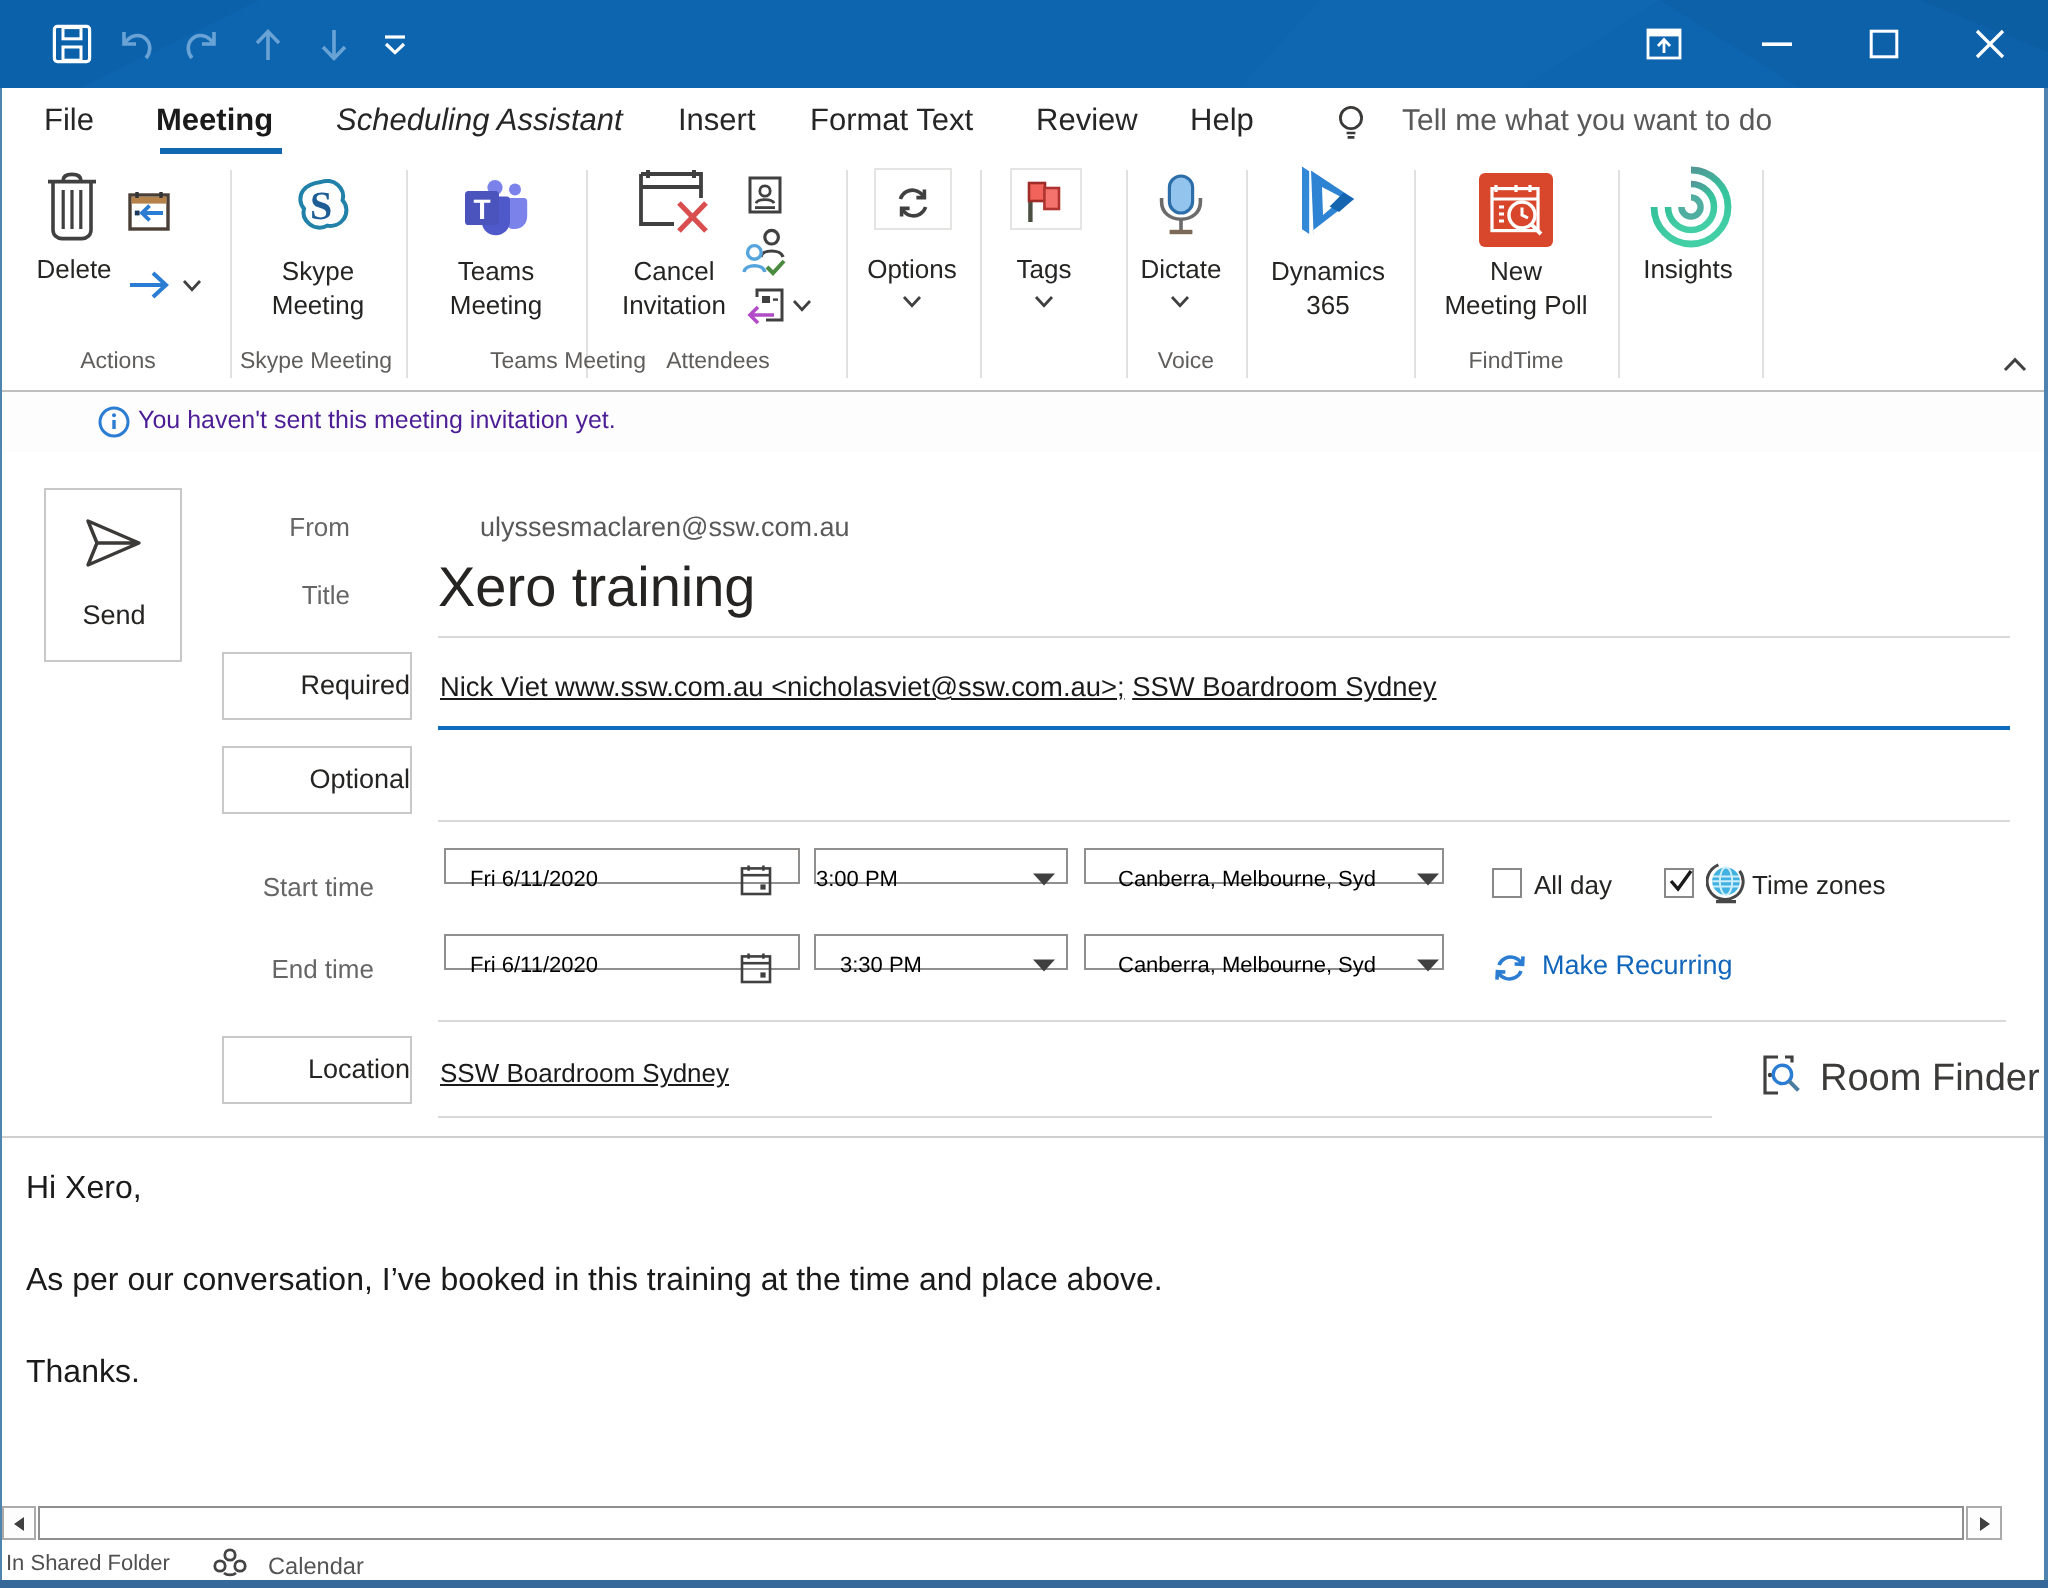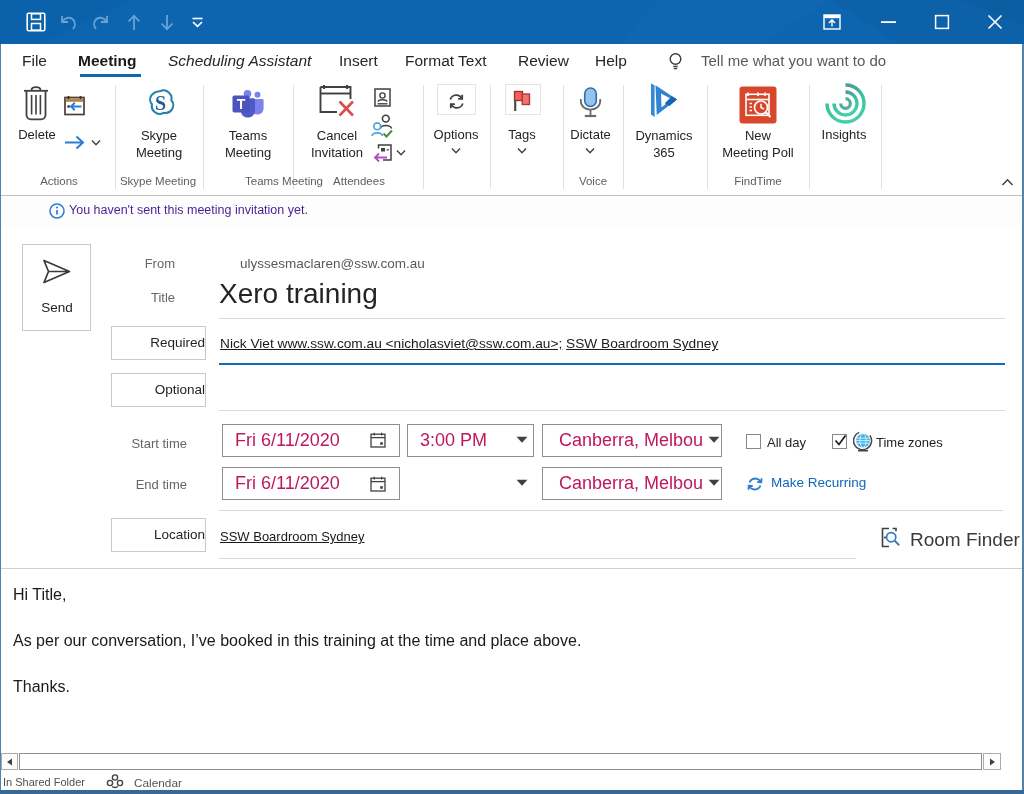--- a/index.html
+++ b/index.html
@@ -28,21 +28,21 @@
 #infobar { position:absolute; left:1px; top:195px; width:1022px; height:31px; background:#fdfdfd;
   border-top:1px solid #bfbfbf; }
 #infobar span { position:absolute; left:68px; top:7px; font-size:12.5px; color:#4c1d95; }
 
 
 #form { position:absolute; left:1px; top:226px; width:1021px; height:343px; background:#fff; }
 .fbtn { position:absolute; background:#fff; border:1px solid #c8c8c8; text-align:right;
   font-size:13.5px; color:#252423; }
 .flabel { position:absolute; font-size:13px; color:#666666; text-align:right; }
 .hline { position:absolute; height:1px; background:#d9d9d9; }
-.ibox { position:absolute; background:#fff; border:1px solid #918f8d; font-size:18px; color:#be185d; height:33px; line-height:31px; }
+.ibox { position:absolute; background:#fff; border:1px solid #918f8d; font-size:11px; color:#000000; height:18px; line-height:31px; }
 .link { text-decoration:underline; color:#1a1a1a; }
 .cb { position:absolute; width:15px; height:15px; border:1px solid #8a8886; background:#fff; }
 
 
 #mailbody { position:absolute; left:1px; top:569px; width:1021px; height:184px; background:#fff;
   font-size:16px; color:#1a1a1a; }
 #mailbody p { position:absolute; left:12px; }
 
 
 #hscroll { position:absolute; left:1px; top:753px; width:1001px; height:18px; background:#ffffff; }
@@ -327,21 +327,21 @@
   <div class="hline" style="left:218px;top:184px;width:786px;"></div>
 
   <div class="flabel" style="left:100px;top:210px;width:86px;">Start time</div>
   <div class="ibox" style="left:221px;top:198px;width:178px;padding-left:12px;">Fri 6/11/2020</div>
   <svg class="abs" style="left:369px;top:206px;" width="16" height="16" viewBox="0 0 16 16">
     <rect x="1" y="2.2" width="14" height="12.8" fill="none" stroke="#404040" stroke-width="1.3"></rect>
     <path d="M1 5.6 L15 5.6" stroke="#404040" stroke-width="1.3"></path>
     <path d="M4.3 0.8 L4.3 3.4 M11.7 0.8 L11.7 3.4" stroke="#404040" stroke-width="1.3"></path>
     <rect x="10.2" y="10.2" width="2.6" height="2.6" fill="#404040"></rect>
   </svg>
-  <div class="ibox" style="left:406px;top:198px;width:127px;padding-left:12px;">3:00 PM</div>
+  <div class="ibox" style="left:406px;top:198px;width:127px;">3:00 PM</div>
   <svg class="abs" style="left:515px;top:210px;" width="12" height="8" viewBox="0 0 12 8">
         <path d="M0.5 0.8 L6 6.8 L11.5 0.8" fill="#404040"></path>
       </svg>
   <div class="ibox" style="left:541px;top:198px;width:180px;padding-left:15px;">&nbsp;<span style="position:absolute;left:16px;top:0;width:143px;overflow:hidden;display:block;white-space:nowrap;">Canberra, Melbourne, Syd</span></div>
   <svg class="abs" style="left:707px;top:210px;" width="12" height="8" viewBox="0 0 12 8">
         <path d="M0.5 0.8 L6 6.8 L11.5 0.8" fill="#404040"></path>
       </svg>
   <div class="cb" style="left:745px;top:208px;"></div>
   <div class="abs" style="left:766px;top:209px;font-size:13px;color:#252423;">All day</div>
   <div class="cb" style="left:831px;top:208px;"></div>
@@ -358,20 +358,21 @@
   <div class="abs" style="left:875px;top:209px;font-size:13px;color:#252423;">Time zones</div>
 
   <div class="flabel" style="left:100px;top:251px;width:86px;">End time</div>
   <div class="ibox" style="left:221px;top:241px;width:178px;padding-left:12px;">Fri 6/11/2020</div>
   <svg class="abs" style="left:369px;top:250px;" width="16" height="16" viewBox="0 0 16 16">
     <rect x="1" y="2.2" width="14" height="12.8" fill="none" stroke="#404040" stroke-width="1.3"></rect>
     <path d="M1 5.6 L15 5.6" stroke="#404040" stroke-width="1.3"></path>
     <path d="M4.3 0.8 L4.3 3.4 M11.7 0.8 L11.7 3.4" stroke="#404040" stroke-width="1.3"></path>
     <rect x="10.2" y="10.2" width="2.6" height="2.6" fill="#404040"></rect>
   </svg>
+  <div class="ibox" style="left:406px;top:241px;width:127px;padding-left:12px;">3:30 PM</div>
   <svg class="abs" style="left:515px;top:253px;" width="12" height="8" viewBox="0 0 12 8">
         <path d="M0.5 0.8 L6 6.8 L11.5 0.8" fill="#404040"></path>
       </svg>
   <div class="ibox" style="left:541px;top:241px;width:180px;padding-left:15px;">&nbsp;<span style="position:absolute;left:16px;top:0;width:143px;overflow:hidden;display:block;white-space:nowrap;">Canberra, Melbourne, Syd</span></div>
   <svg class="abs" style="left:707px;top:253px;" width="12" height="8" viewBox="0 0 12 8">
         <path d="M0.5 0.8 L6 6.8 L11.5 0.8" fill="#404040"></path>
       </svg>
   <svg class="abs" style="left:745px;top:250px;" width="18" height="16" viewBox="0 0 18 16">
     <path d="M3.5 6.5 C4.5 3.5 8 1.8 11.2 2.8 C12.8 3.3 14 4.3 14.8 5.6" fill="none" stroke="#2b7cd3" stroke-width="1.8"></path>
     <path d="M15.5 2.2 L15.3 6.2 L11.3 6" fill="none" stroke="#2b7cd3" stroke-width="1.8"></path>
@@ -390,21 +391,21 @@
     <circle cx="10.2" cy="10.2" r="4.6" fill="none" stroke="#2b7cd3" stroke-width="1.7"></circle>
     <path d="M13.6 13.6 L18.2 18.2" stroke="#4a7c9e" stroke-width="2"></path>
   </svg>
   <div class="abs" style="left:909px;top:303px;font-size:19px;color:#3b3a39;">Room Finder</div>
   <div class="hline" style="left:218px;top:332px;width:637px;"></div>
 
   <div class="hline" style="left:-1px;top:342px;width:1022px;background:#cfcfcf;"></div>
 </div>
 
 <div id="mailbody">
-  <p style="top:17px;">Hi Title,</p>
+  <p style="top:17px;">Hi Xero,</p>
   <p style="top:63px;">As per our conversation, I’ve booked in this training at the time and place above.</p>
   <p style="top:109px;">Thanks.</p>
 </div>
 
 <div id="hscroll">
   <div class="abs" style="left:0;top:0;width:17px;height:17px;border:1px solid #ababab;background:#fdfdfd;"></div>
   <svg class="abs" style="left:5px;top:5px;" width="7" height="8" viewBox="0 0 7 8">
         <path d="M6 0.5 L1 4 L6 7.5 Z" fill="#404040"></path>
       </svg>
   <div class="abs" style="left:18px;top:0;width:963px;height:17px;border:1px solid #8f8f8f;background:#fff;"></div>

